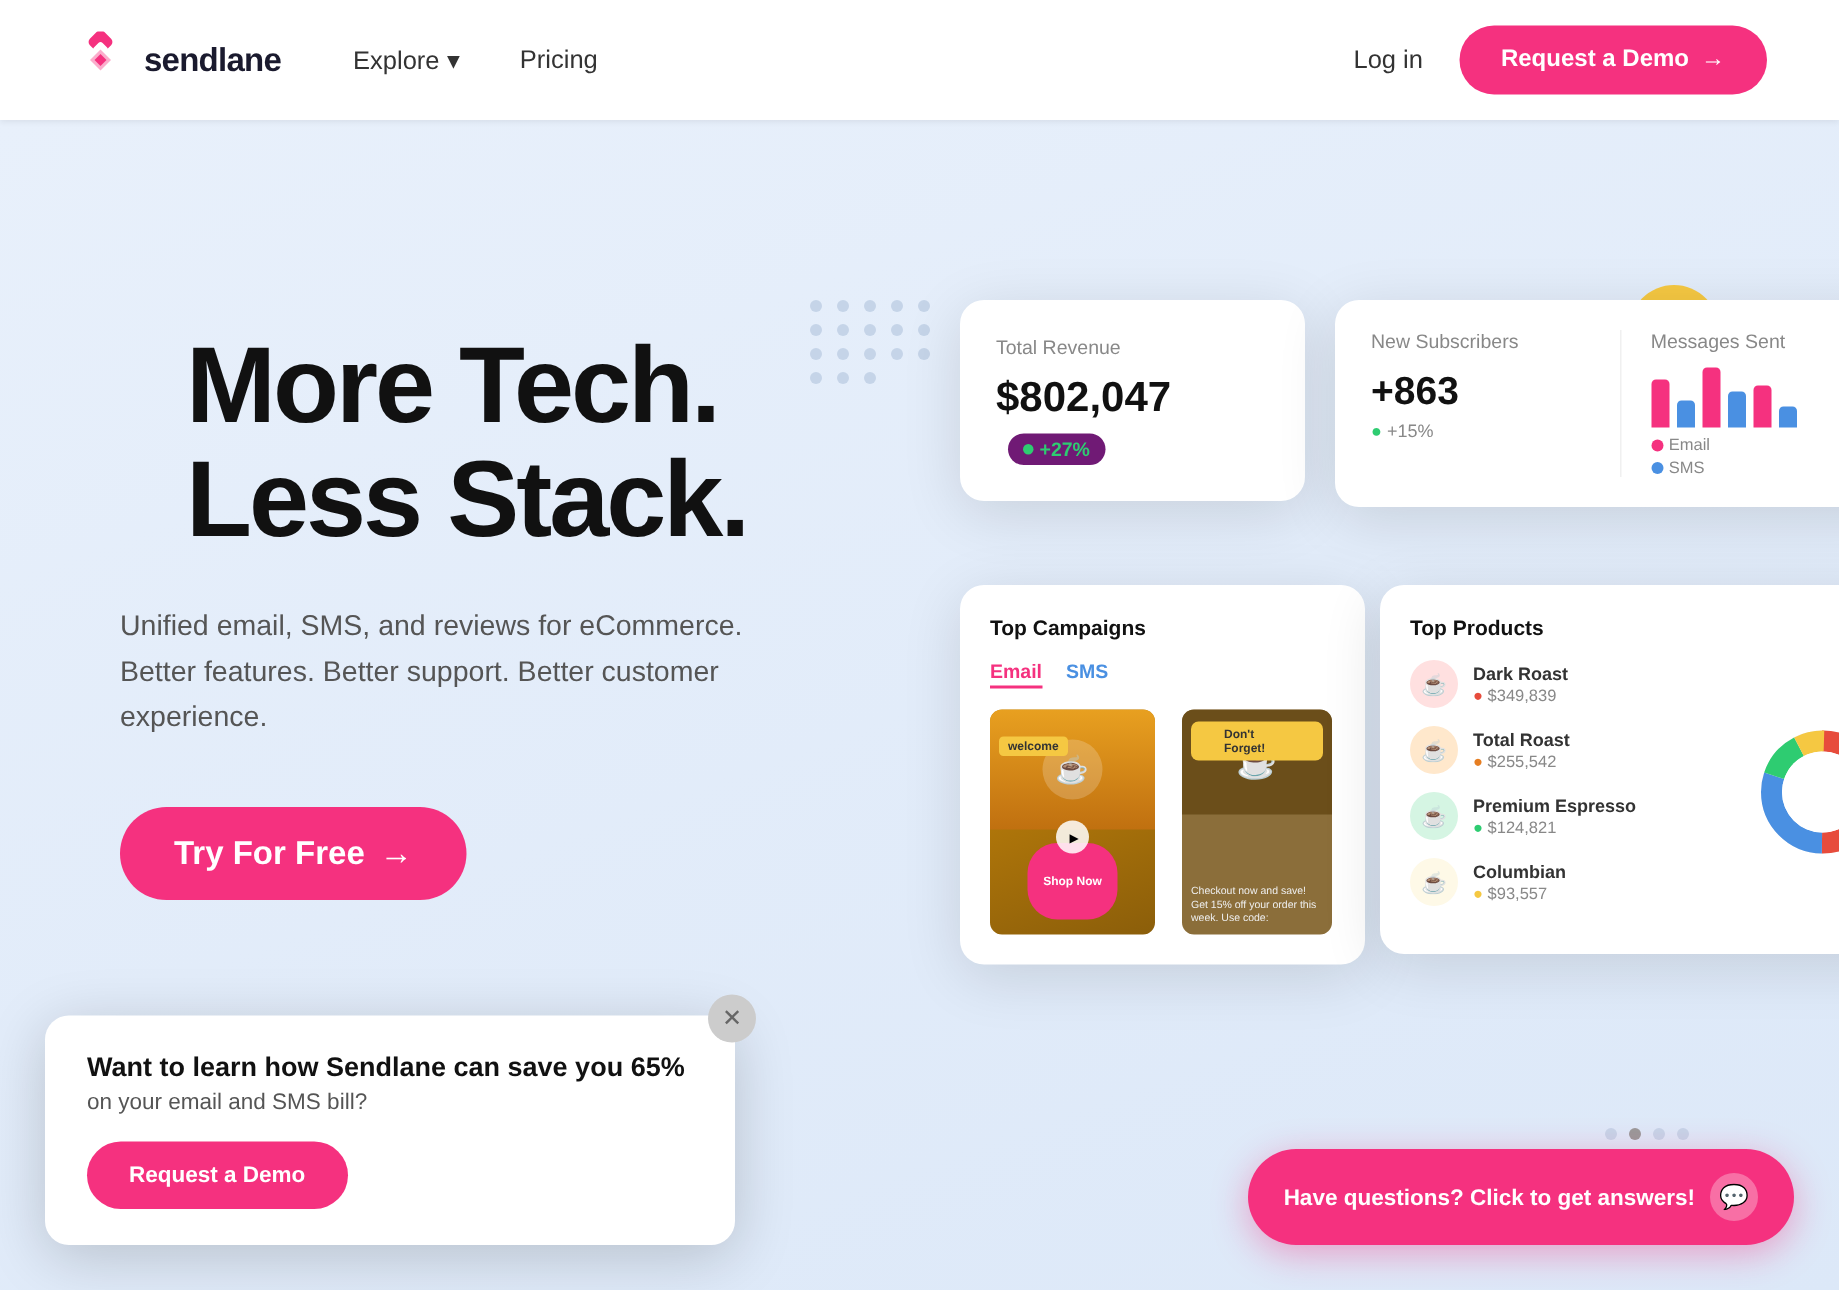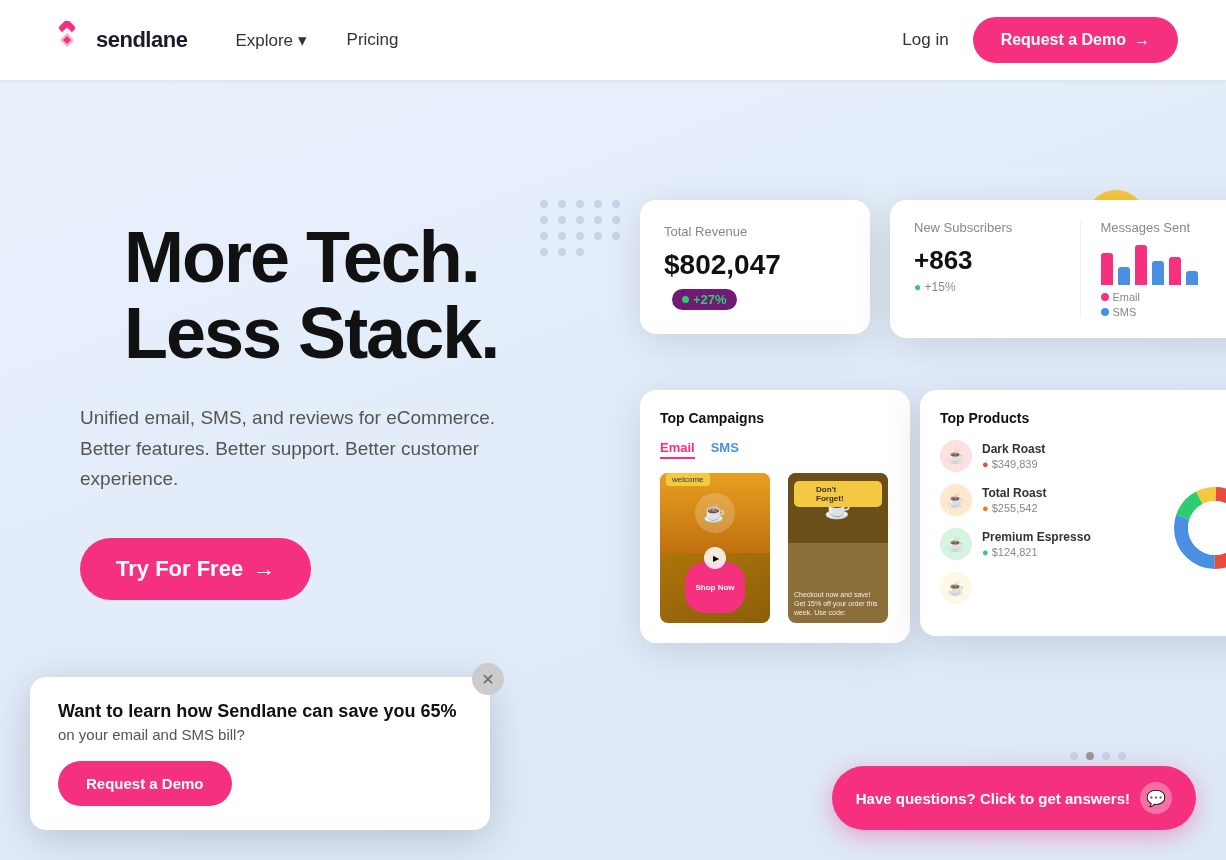--- a/index.html
+++ b/index.html
@@ -419,21 +419,21 @@
       <div class="campaign-tabs">
         <div class="campaign-tab active">Email</div>
         <div class="campaign-tab sms-tab">SMS</div>
       </div>
       <div style="display:flex;gap:8px;">
 
         <div class="email-preview" style="position:relative;width:110px;height:150px;border-radius:8px;overflow:hidden;background:linear-gradient(160deg,#c8860a,#8B5e0a);">
           <div style="position:absolute;top:0;left:0;right:0;height:80px;background:linear-gradient(180deg,#e8a020,#c07010);display:flex;align-items:center;justify-content:center;">
             <div style="width:40px;height:40px;border-radius:50%;background:rgba(255,255,255,0.2);display:flex;align-items:center;justify-content:center;font-size:18px;">☕</div>
           </div>
-          <div style="position:absolute;top:0;left:6px;background:#f5c842;color:#333;font-size:8px;font-weight:400;padding:2px 6px;border-radius:3px;">welcome</div>
+          <div style="position:absolute;top:18px;left:6px;background:#f5c842;color:#333;font-size:8px;font-weight:700;padding:2px 6px;border-radius:3px;">welcome</div>
           <div style="position:absolute;bottom:10px;left:0;right:0;text-align:center;">
             <div style="background:#f5317f;color:#fff;font-size:8px;font-weight:700;padding:21px 10px;border-radius:20px;display:inline-block;">Shop Now</div>
           </div>
           <div style="position:absolute;top:50%;left:50%;transform:translate(-50%,-50%) translateY(10px);width:22px;height:22px;background:rgba(255,255,255,0.85);border-radius:50%;display:flex;align-items:center;justify-content:center;">
             <span style="font-size:8px;margin-left:2px;">▶</span>
           </div>
         </div>
 
         <div class="sms-preview" style="position:relative;width:100px;height:150px;border-radius:8px;overflow:hidden;background:#8B6e3a;">
           <div style="position:absolute;top:0;left:0;right:0;height:70px;background:#6B4e1a;display:flex;align-items:center;justify-content:center;font-size:22px;">☕</div>
@@ -463,20 +463,24 @@
           </div>
           <div class="product-item">
             <div class="product-avatar" style="background:#d5f5e3;">☕</div>
             <div class="product-info">
               <div class="product-name">Premium Espresso</div>
               <div class="product-price"><span style="color:#2ecc71;">●</span> <span>$124,821</span></div>
             </div>
           </div>
           <div class="product-item">
             <div class="product-avatar" style="background:#fef9e7;">☕</div>
+            <div class="product-info">
+              <div class="product-name">Columbian</div>
+              <div class="product-price"><span style="color:#f5c842;">●</span> <span>$93,557</span></div>
+            </div>
           </div>
         </div>
 
         <div class="donut-chart">
           <svg width="90" height="90" viewBox="0 0 90 90" class="donut-svg">
             <circle cx="45" cy="45" r="34" fill="none" stroke="#f0f0f0" stroke-width="14"></circle>
 
             <circle cx="45" cy="45" r="34" fill="none" stroke="#e74c3c" stroke-width="14" stroke-dasharray="107 106" stroke-dashoffset="0"></circle>
 
             <circle cx="45" cy="45" r="34" fill="none" stroke="#4a90e2" stroke-width="14" stroke-dasharray="64 149" stroke-dashoffset="-107"></circle>

